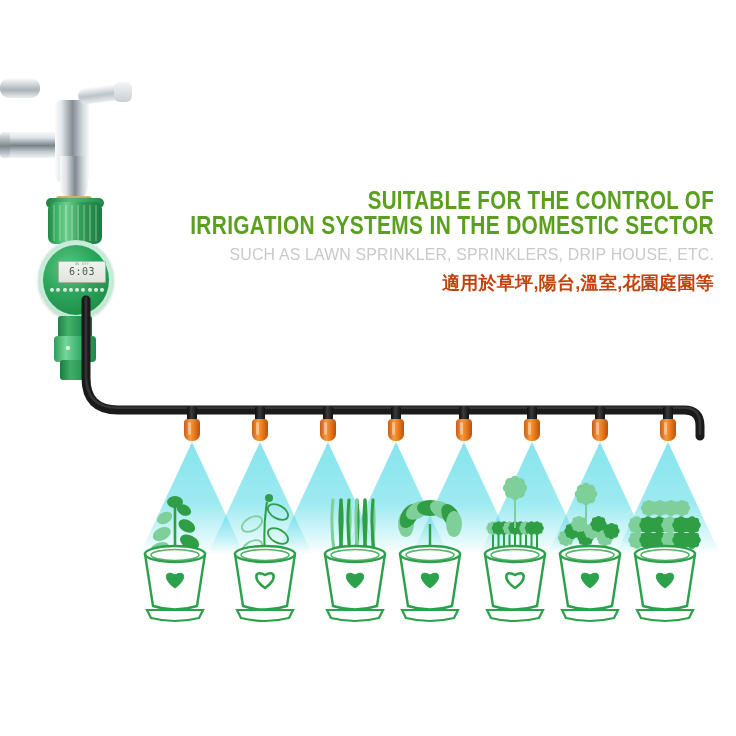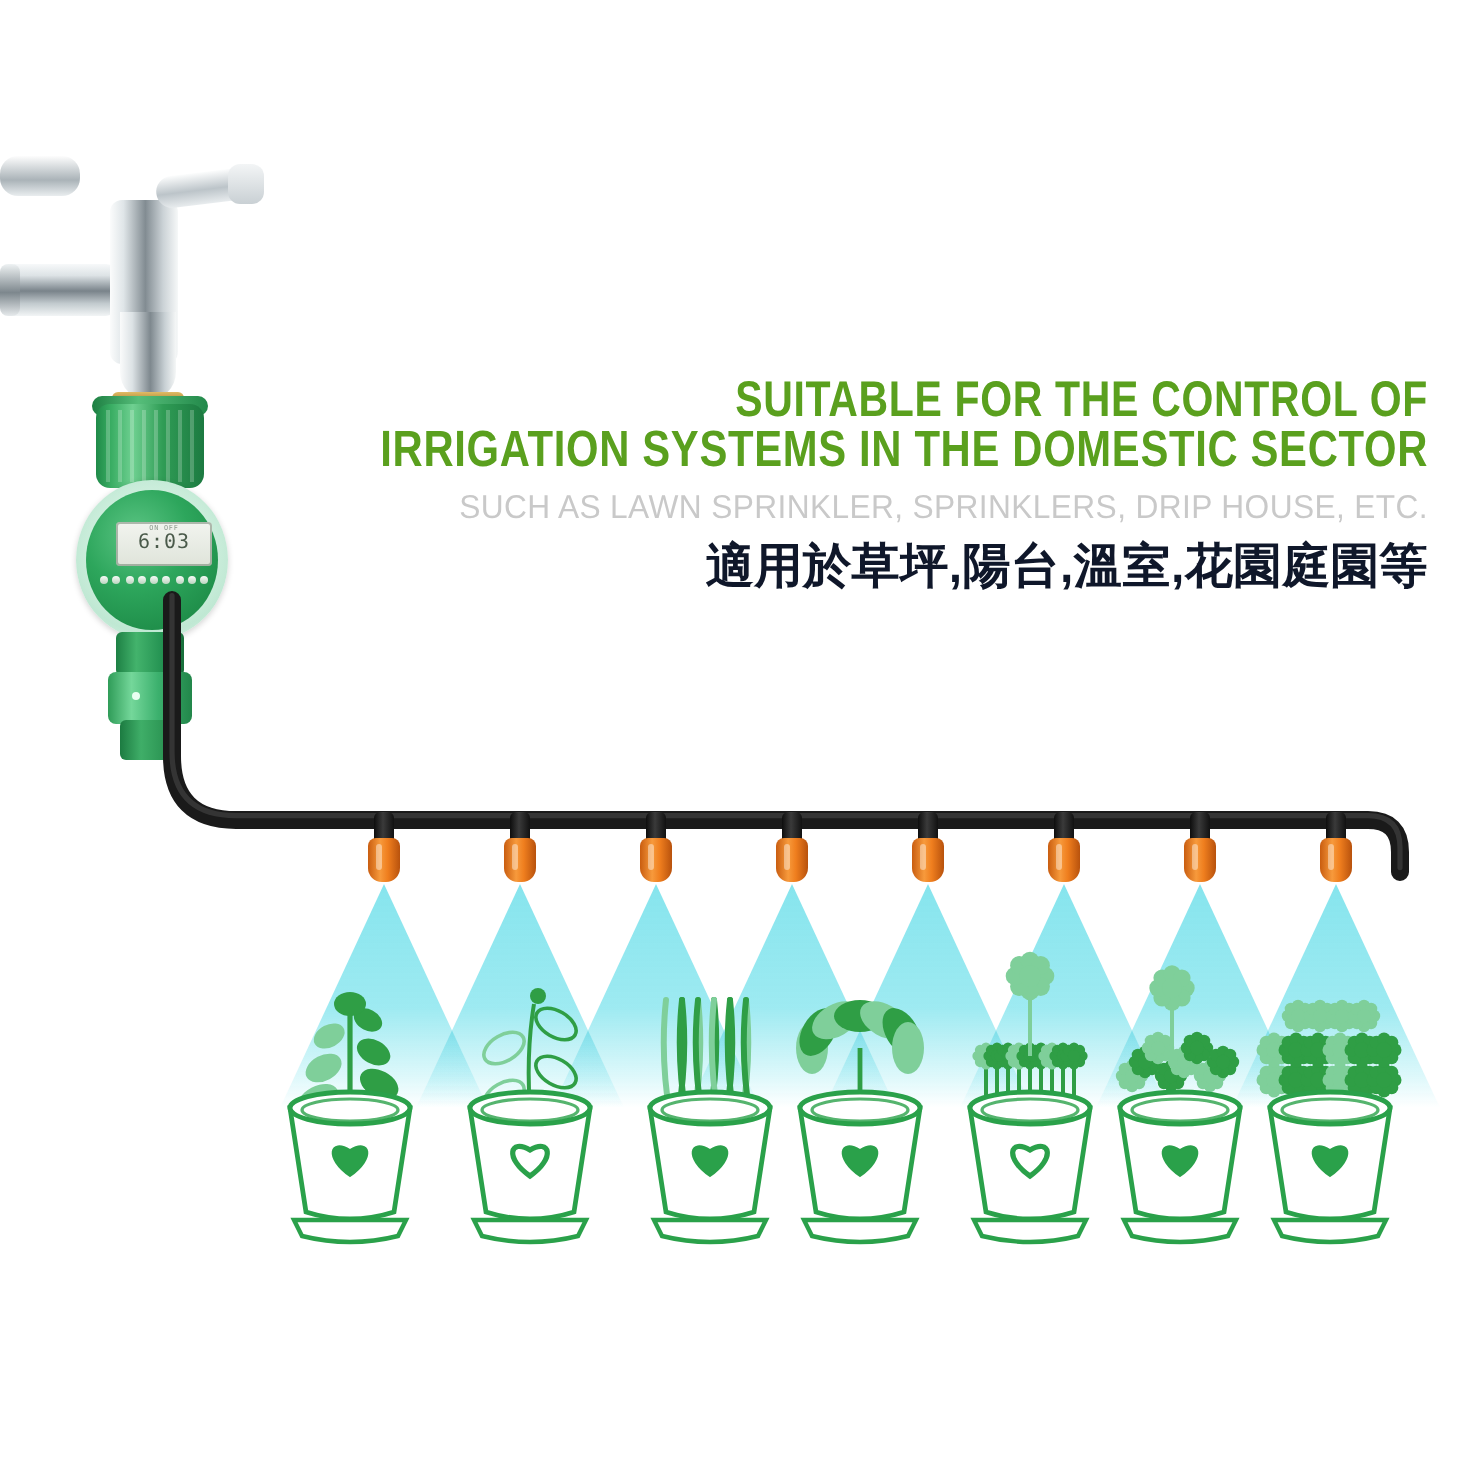--- a/index.html
+++ b/index.html
@@ -35,23 +35,23 @@
   .hl-cn{
     color:#17a017;
     font-weight:bold;
     font-size:33px;
     line-height:36px;
     letter-spacing:1px;
     white-space:nowrap;
     margin-top:10px;
   }
   .sub-cn{
-    color:#0f172a;
+    color:#c2410c;
     font-weight:bold;
-    font-size:24px;
+    font-size:18px;
     line-height:27px;
     letter-spacing:.3px;
     white-space:nowrap;
     margin-top:6px;
   }
 
   
   #device{position:absolute;left:0;top:78px;width:180px;height:300px;}
 
   .chrome{position:absolute;background:linear-gradient(180deg,#fdfdfd 0%,#e2e6e8 18%,#8e969b 50%,#cfd6da 72%,#f4f6f7 100%);}

